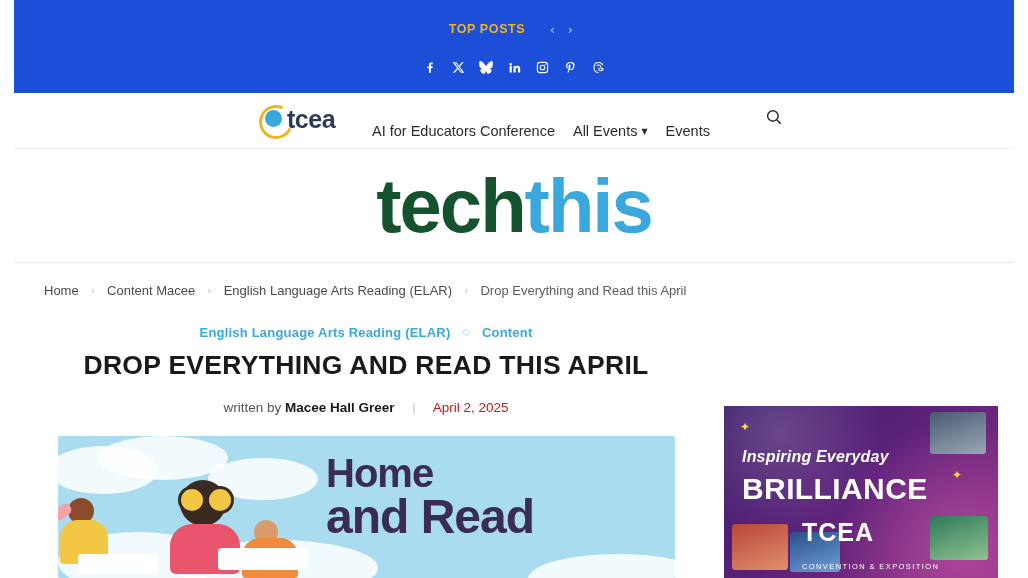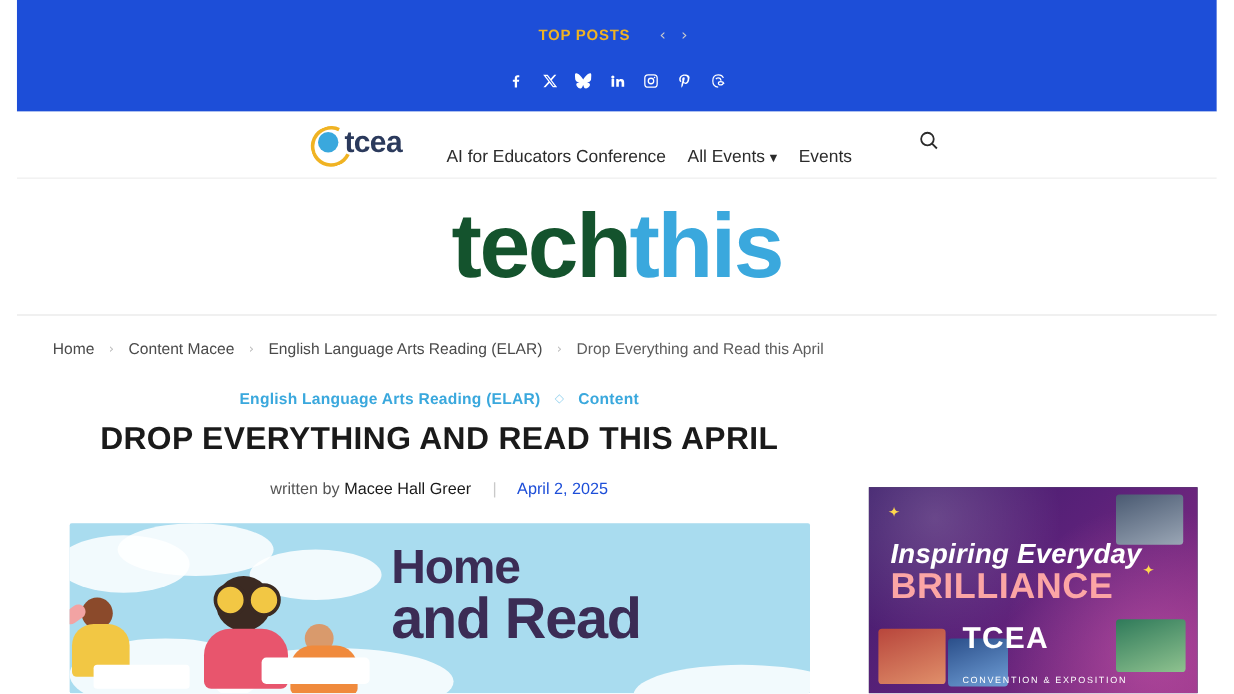--- a/index.html
+++ b/index.html
@@ -255,23 +255,23 @@
     margin: 10px 0 0 0;
     padding-right: 296px;
     line-height: 1.2;
   }
   .byline {
     font-size: 13.5px;
     color: #555;
     margin-top: 18px;
     padding-right: 296px;
   }
-  .byline .author { color: #1a1a1a; font-weight: normal; text-align: center; }
+  .byline .author { color: #1a1a1a; font-weight: bold; text-align: center; }
   .byline .pipe { color: #c9c9c9; padding: 0 14px; }
-  .byline .date { color: #1d4ed8; }
+  .byline .date { color: #b91c1c; }
 
   
   .feature {
     position: absolute;
     left: 44px;
     top: 436px;
     width: 617px;
     height: 142px;
     overflow: hidden;
     background: #cfe8f5;
@@ -321,29 +321,29 @@
     inset: 0;
     background:
       radial-gradient(circle at 20% 15%, rgba(255,255,255,0.18), transparent 40%),
       radial-gradient(circle at 85% 80%, rgba(255,120,200,0.35), transparent 45%),
       linear-gradient(135deg, #3d1d6b 0%, #5a2179 45%, #8e2f84 100%);
   }
   .ad-line1 {
     position: absolute;
     left: 18px; top: 42px;
     color: #ffffff;
-    font-size: 23px;
+    font-size: 16px;
     font-weight: bold;
     letter-spacing: 0.2px;
     font-style: italic;
   }
   .ad-line2 {
     position: absolute;
     left: 18px; top: 66px;
-    color: #fca5a5;
+    color: #ffffff;
     font-size: 30px;
     font-weight: bold;
     letter-spacing: 0.4px;
   }
   .ad-brand {
     position: absolute;
     left: 78px; top: 112px;
     color: #ffffff;
     font-size: 25px;
     font-weight: bold;

